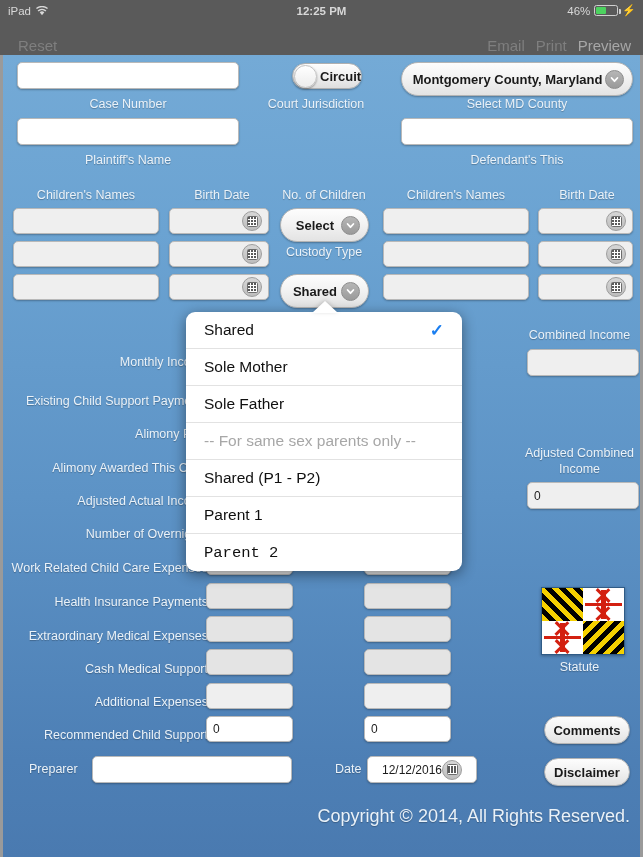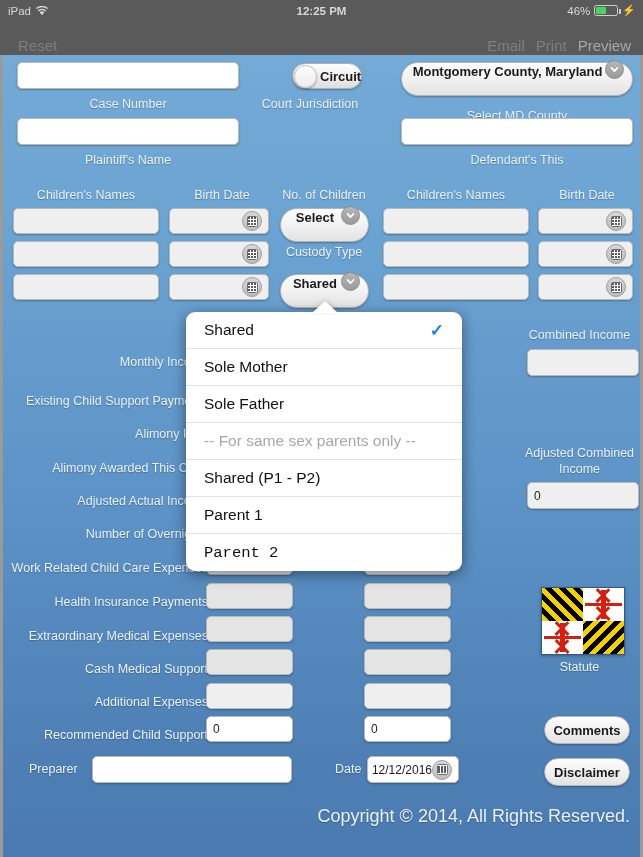--- a/index.html
+++ b/index.html
@@ -103,21 +103,21 @@
     font-size: 13px; font-weight: bold; color: #1a1a1a;
   }
 
   
   .dd {
     position: absolute;
     background: linear-gradient(to bottom, #fdfdfd 0%, #f3f3f3 45%, #e3e3e3 100%);
     border: 1px solid #b4b4b4;
     border-radius: 999px;
     box-shadow: 0 1px 2px rgba(0,0,0,.3);
-    display: flex; align-items: flex-end;
+    display: flex; align-items: center;
     font-size: 13px; font-weight: bold; color: #1a1a1a;
     padding: 16px 8px;
   }
   .dd .dd-text { flex: 1; text-align: center; }
   .chev {
     width: 19px; height: 19px; border-radius: 50%;
     background: linear-gradient(to bottom, #b6b6b6, #9a9a9a);
     border: 1px solid #8d8d8d;
     display: flex; align-items: center; justify-content: center;
     flex: 0 0 auto;
@@ -253,31 +253,31 @@
 
   <div class="canvas">
 
     <div class="tf" style="left:14px; top:7px; width:222px; height:27px;"></div>
     <div class="lbl center" style="left:14px; top:42px; width:222px;">Case Number</div>
 
     <div class="toggle" style="left:289px; top:8px; width:70px; height:26px;">
       <span class="knob"></span>
       <span class="toggle-label">Circuit</span>
     </div>
-    <div class="lbl center" style="left:242px; top:42px; width:130px;">Court Jurisdiction</div>
+    <div class="lbl center" style="left:248px; top:42px; width:130px;">Court Jurisdiction</div>
 
     <div class="dd" style="left:398px; top:7px; width:232px; height:28px;">
       <span class="dd-text">Montgomery County, Maryland</span>
       <span class="chev">
         <svg width="11" height="11" viewBox="0 0 11 11">
             <path d="M2.6 4 L5.5 7.2 L8.4 4" stroke="#fff" stroke-width="1.8" fill="none" stroke-linecap="round" stroke-linejoin="round"></path>
           </svg>
       </span>
     </div>
-    <div class="lbl center" style="left:398px; top:54px; width:232px;">Select MD County</div>
+    <div class="lbl center" style="left:398px; top:42px; width:232px;">Select MD County</div>
 
     <div class="tf" style="left:14px; top:63px; width:222px; height:27px;"></div>
     <div class="lbl center" style="left:14px; top:98px; width:222px;">Plaintiff's Name</div>
 
     <div class="tf" style="left:398px; top:63px; width:232px; height:27px;"></div>
     <div class="lbl center" style="left:398px; top:98px; width:232px;">Defendant's This</div>
 
     <div class="lbl center" style="left:10px; top:133px; width:146px;">Children's Names</div>
     <div class="lbl center" style="left:164px; top:133px; width:110px;">Birth Date</div>
     <div class="lbl center" style="left:266px; top:133px; width:110px;">No. of Children</div>
@@ -485,21 +485,21 @@
     </div>
     <div class="lbl center" style="left:510px; top:605px; width:133px;">Statute</div>
 
     <div class="pill" style="left:541px; top:661px; width:86px; height:28px;">Comments</div>
     <div class="pill" style="left:541px; top:703px; width:86px; height:28px;">Disclaimer</div>
 
     <div class="lbl" style="left:26px; top:707px;">Preparer</div>
     <div class="tf" style="left:89px; top:701px; width:200px; height:27px;"></div>
 
     <div class="lbl" style="left:332px; top:707px;">Date</div>
-    <div class="tf" style="left:364px; top:701px; width:92px; height:27px; justify-content:flex-end;">
+    <div class="tf" style="left:364px; top:701px; width:110px; height:27px; justify-content:center;">
       <span>12/12/2016</span>
       <span class="cal-btn">
           <span class="cal-grid">
             <i></i>
             <i></i>
             <i></i>
             <i></i>
             <i></i>
             <i></i>
             <i></i>

